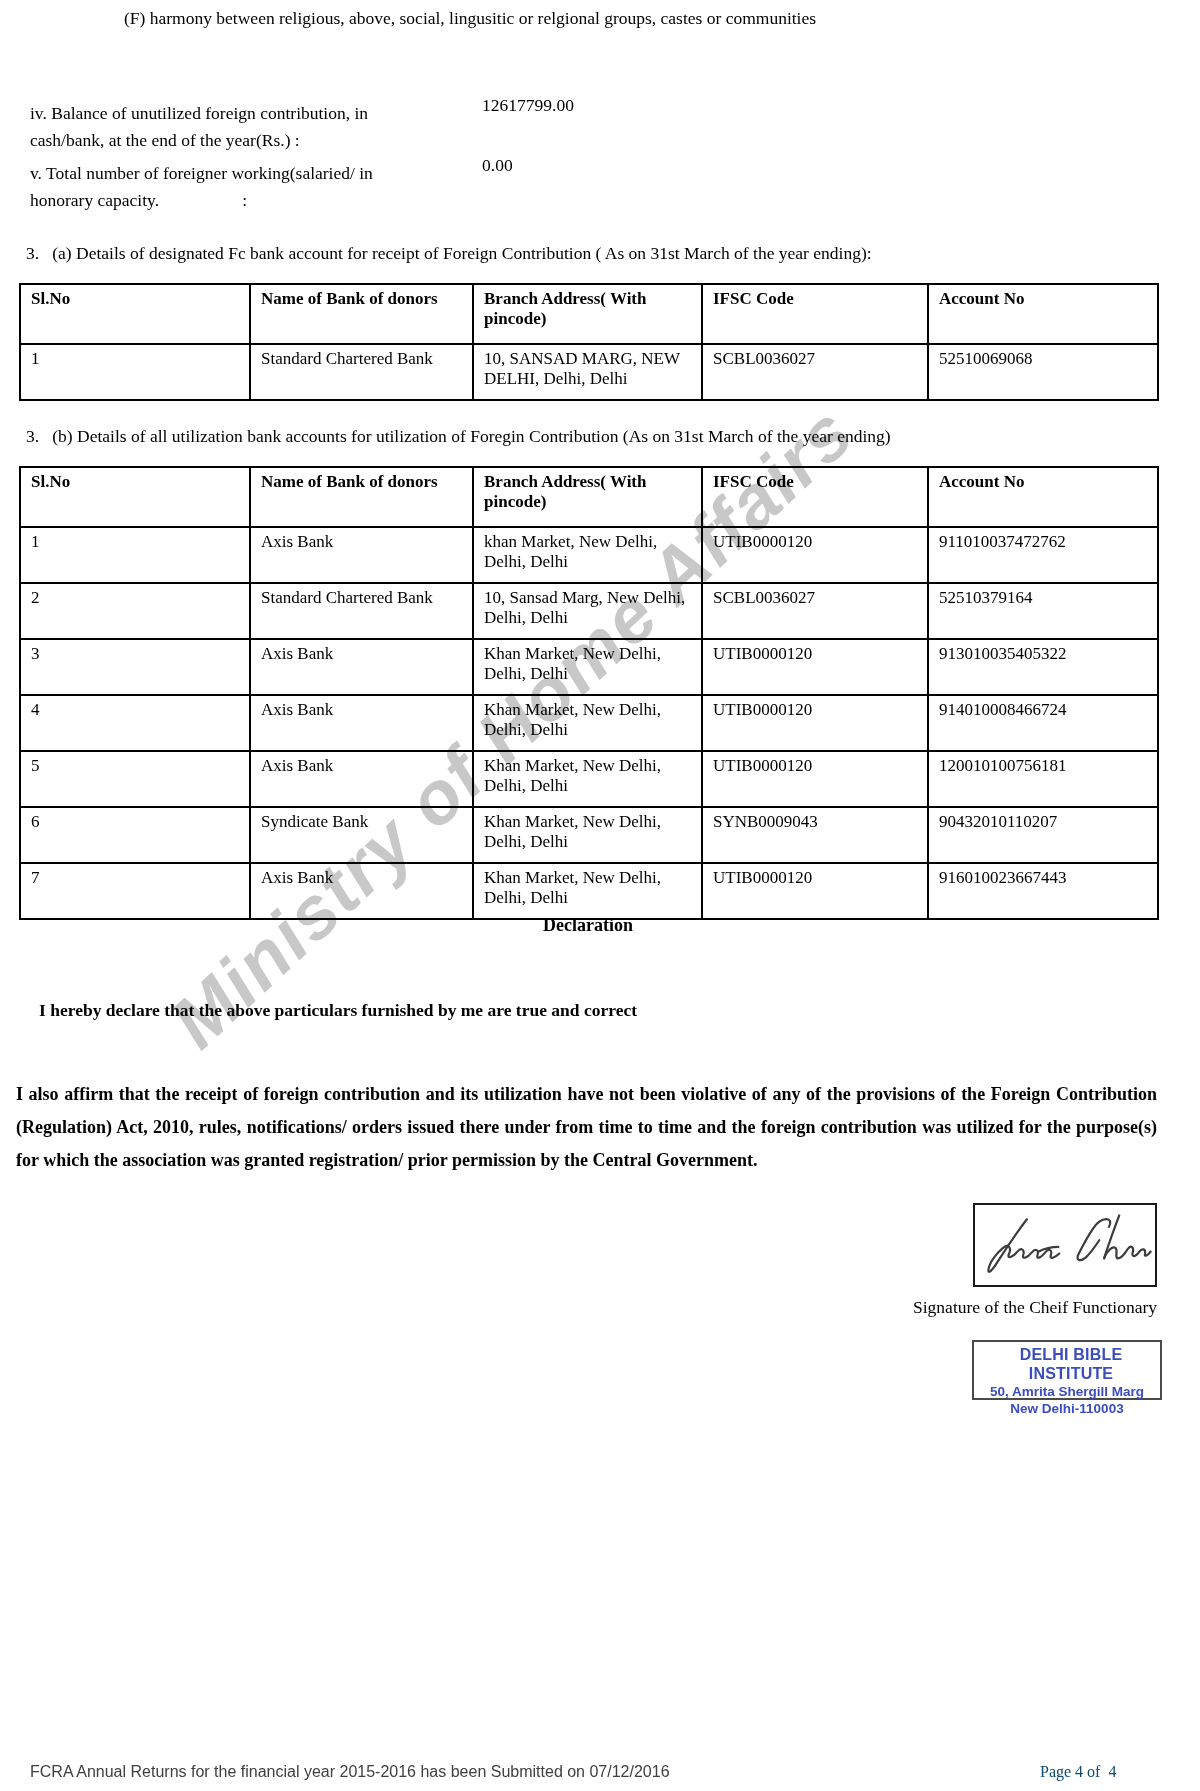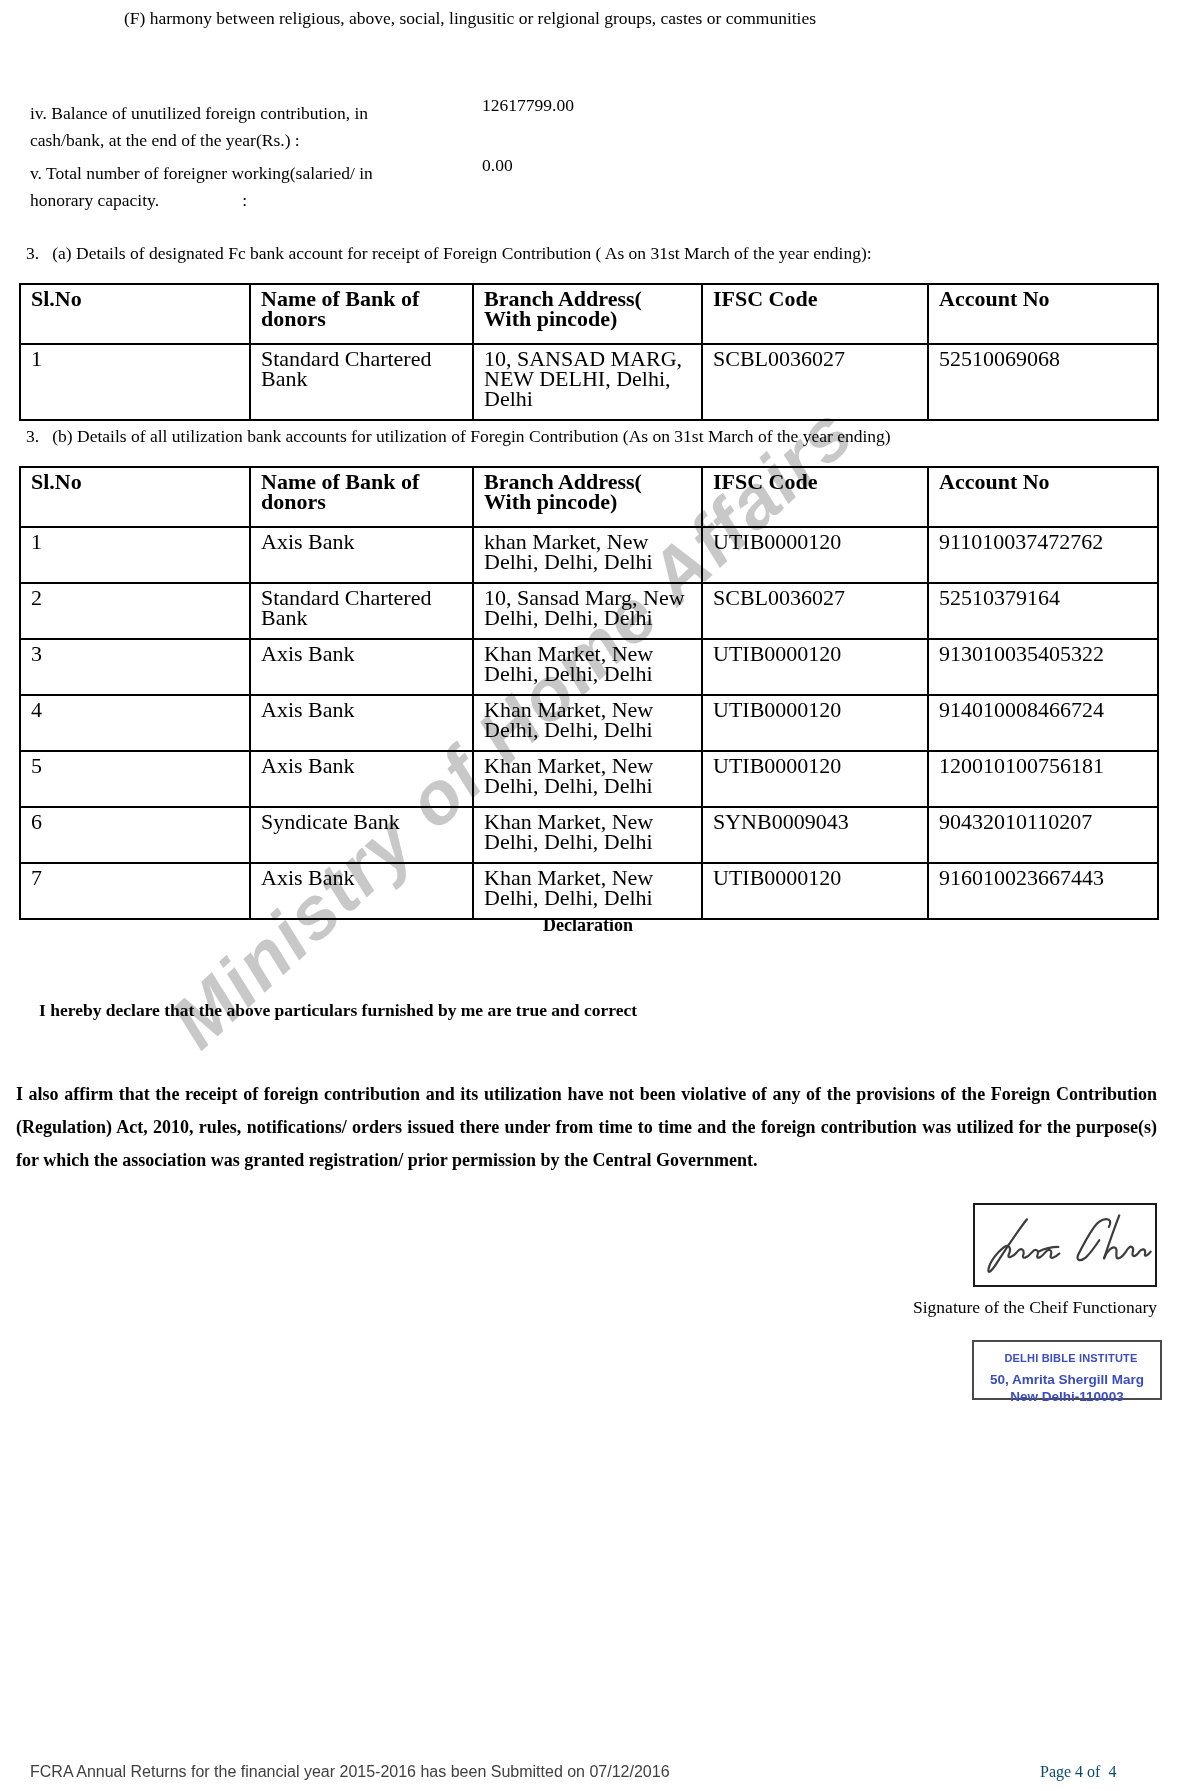--- a/index.html
+++ b/index.html
@@ -54,21 +54,21 @@
 
   table.bank-table {
     position: absolute; left: 19px; width: 1138px;
     border-collapse: collapse; table-layout: fixed;
     background: transparent;
   }
   .table-3a { top: 283px; }
   .table-3b { top: 466px; }
   table.bank-table th, table.bank-table td {
     border: 2px solid #000;
-    font-size: 22px; line-height: 20px;
+    font-size: 17px; line-height: 20px;
     text-align: left; vertical-align: top;
     padding: 4px 8px 10px 10px;
     background: transparent;
     font-weight: normal;
     overflow: hidden;
   }
   table.bank-table th { font-weight: bold; padding-bottom: 14px; }
   .table-3a td { height: 48px; }
   .table-3b td { height: 45px; }
 
@@ -101,21 +101,21 @@
 
   .stamp {
     position: absolute; left: 972px; top: 1340px;
     width: 190px; height: 60px;
     border: 2px solid #4a4a4a; background: #fff;
     text-align: center;
     font-family: "Liberation Sans", "DejaVu Sans", sans-serif;
     font-weight: bold;
     padding-top: 3px;
   }
-  .stamp .stamp-line1 { font-size: 11px; line-height: 26px; letter-spacing: 0.2px; padding-left: 8px; }
+  .stamp .stamp-line1 { font-size: 16px; line-height: 19px; letter-spacing: 0.2px; padding-left: 8px; }
   .stamp .stamp-line2 { font-size: 13.5px; line-height: 17px; }
   .stamp .stamp-line3 { font-size: 13.5px; line-height: 17px; }
 
   .footer-left {
     position: absolute; left: 30px; top: 1763px;
     font-family: "Liberation Sans", "DejaVu Sans", sans-serif;
     font-size: 16px; color: #404040;
   }
   .footer-right {
     position: absolute; left: 1040px; top: 1763px;

